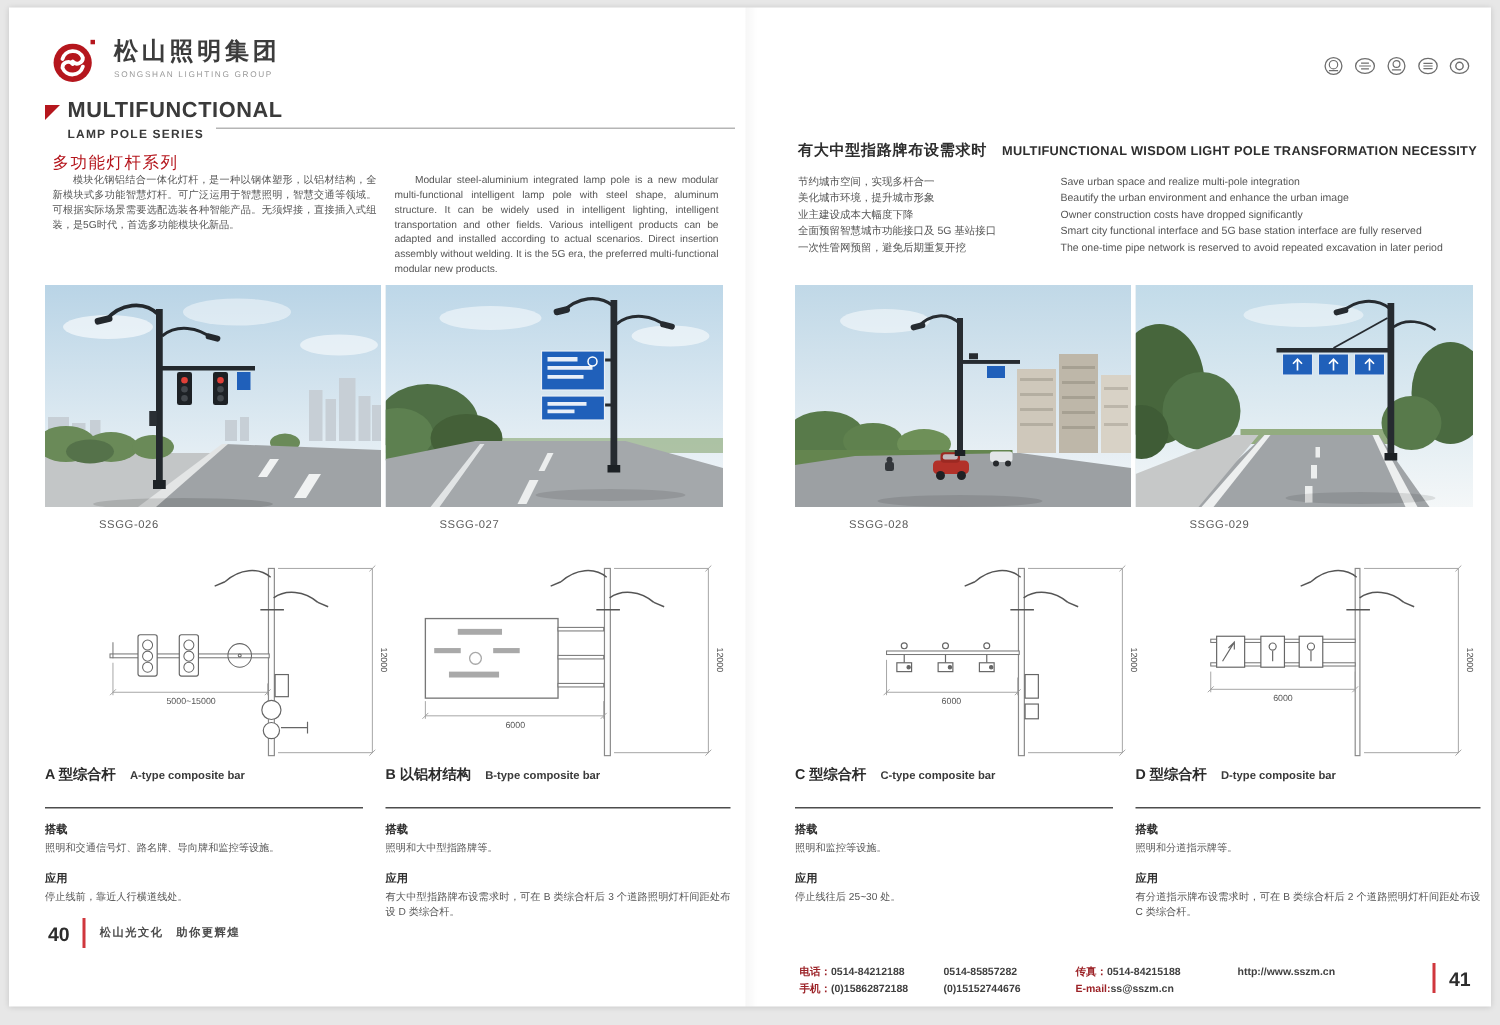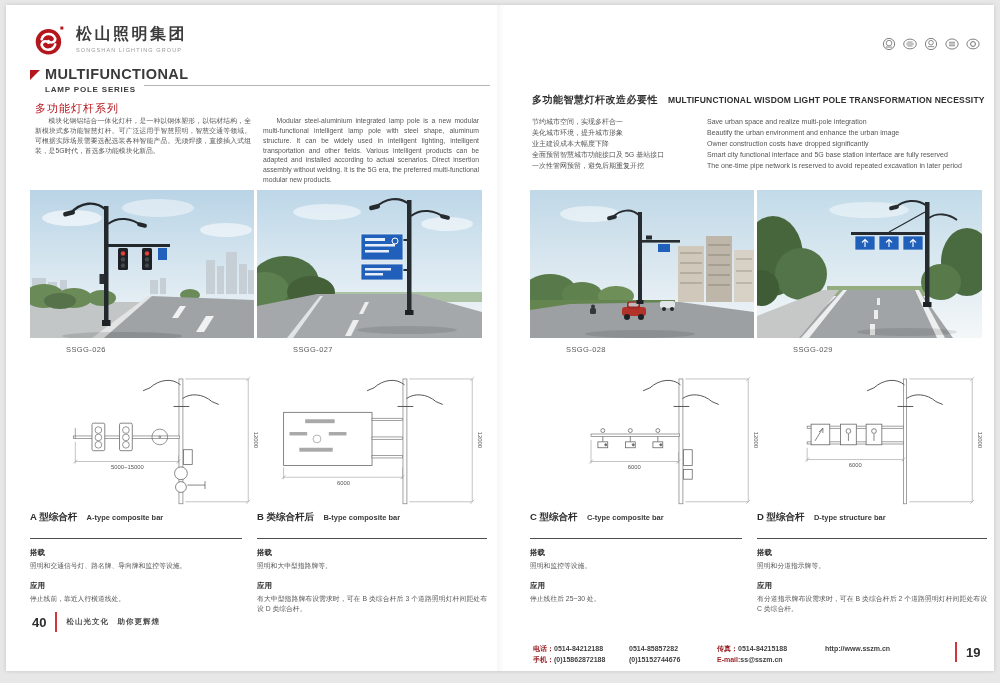--- a/index.html
+++ b/index.html
@@ -341,38 +341,38 @@
     <span class="type-en">A-type composite bar</span>
   </div>
   <div class="block-label">搭载</div>
   <div class="block-text">照明和交通信号灯、路名牌、导向牌和监控等设施。</div>
   <div class="block-label">应用</div>
   <div class="block-text">停止线前，靠近人行横道线处。</div>
 </div>
 
 <div class="type-panel" style="left:257px;width:230px">
   <div class="type-head">
-    <span class="type-cn">B 类综合杆后</span>
+    <span class="type-cn">B 以铝材结构</span>
     <span class="type-en">B-type composite bar</span>
   </div>
   <div class="block-label">搭载</div>
   <div class="block-text">照明和大中型指路牌等。</div>
   <div class="block-label">应用</div>
   <div class="block-text">有大中型指路牌布设需求时，可在 B 类综合杆后 3 个道路照明灯杆间距处布设 D 类综合杆。</div>
 </div>
 
 <div class="footer-left">
   <span class="page-no">40</span>
   <span class="red-div"></span>
   <span class="slogan">松山光文化　助你更辉煌</span>
 </div>
 
 <div class="necessity">
   <div class="nec-title">
-    <span class="nec-cn">多功能智慧灯杆改造必要性</span>
+    <span class="nec-cn">有大中型指路牌布设需求时</span>
     <span class="nec-en">MULTIFUNCTIONAL WISDOM LIGHT POLE TRANSFORMATION NECESSITY</span>
   </div>
   <div class="nec-list">
     <div class="nec-row">
       <span class="nec-item-cn">节约城市空间，实现多杆合一</span>
       <span class="nec-item-en">Save urban space and realize multi-pole integration</span>
     </div>
     <div class="nec-row">
       <span class="nec-item-cn">美化城市环境，提升城市形象</span>
       <span class="nec-item-en">Beautify the urban environment and enhance the urban image</span>
@@ -593,21 +593,21 @@
   </div>
   <div class="block-label">搭载</div>
   <div class="block-text">照明和监控等设施。</div>
   <div class="block-label">应用</div>
   <div class="block-text">停止线往后 25~30 处。</div>
 </div>
 
 <div class="type-panel" style="left:757px;width:230px">
   <div class="type-head">
     <span class="type-cn">D 型综合杆</span>
-    <span class="type-en">D-type structure bar</span>
+    <span class="type-en">D-type composite bar</span>
   </div>
   <div class="block-label">搭载</div>
   <div class="block-text">照明和分道指示牌等。</div>
   <div class="block-label">应用</div>
   <div class="block-text">有分道指示牌布设需求时，可在 B 类综合杆后 2 个道路照明灯杆间距处布设 C 类综合杆。</div>
 </div>
 
 <div class="footer-right">
   <div class="fr-col c1">
     <div><span class="lbl">电话：</span><span>0514-84212188</span></div>
@@ -621,14 +621,14 @@
     <div><span class="lbl">传真：</span><span>0514-84215188</span></div>
     <div><span class="lbl">E-mail:</span><span>ss@sszm.cn</span></div>
   </div>
   <div class="fr-col c4">
     <div>http://www.sszm.cn</div>
   </div>
 </div>
 
 <div class="footer-pageno-right">
   <span class="red-div"></span>
-  <span class="page-no">19</span>
+  <span class="page-no">41</span>
 </div>
 
 </body></html>

